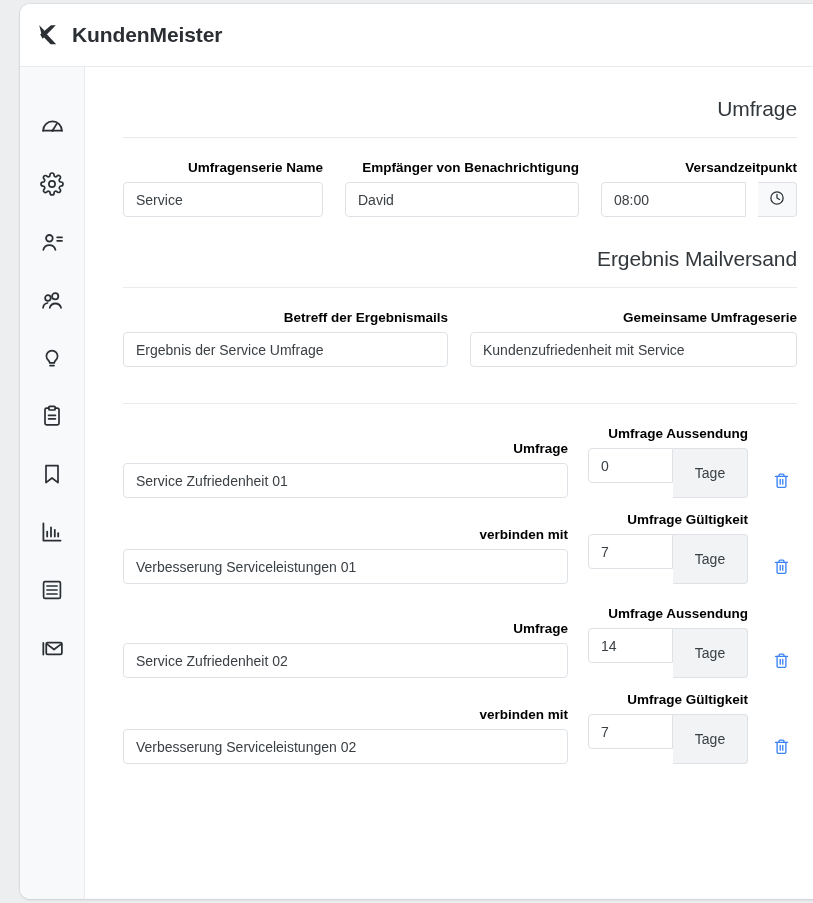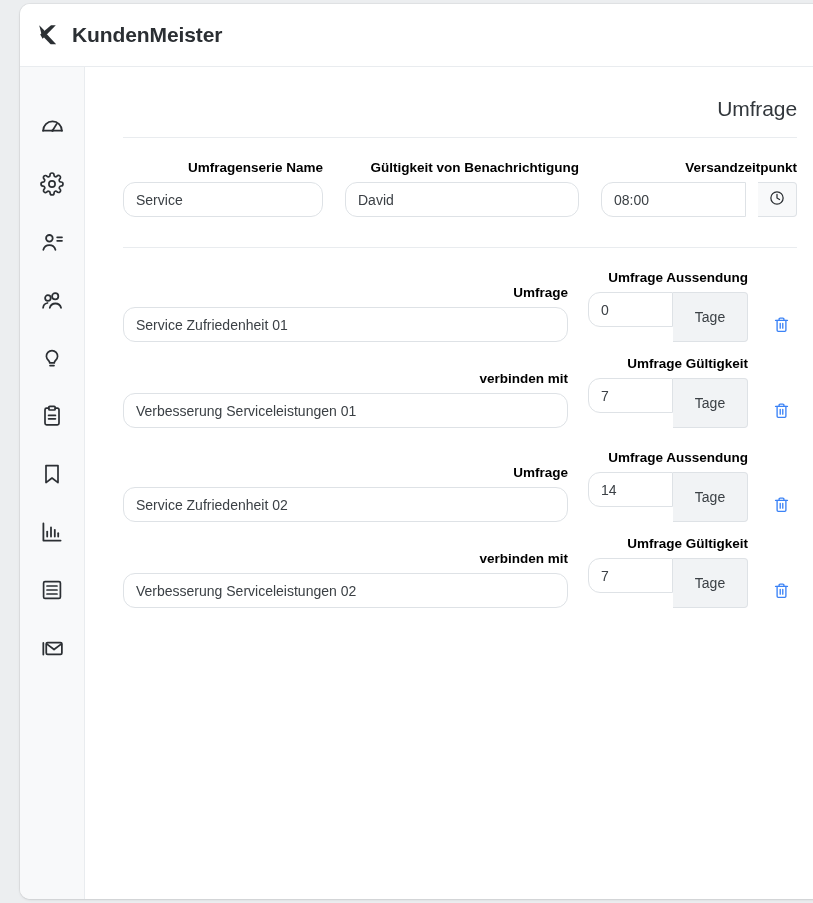--- a/index.html
+++ b/index.html
@@ -89,21 +89,21 @@
   .field-label {
     font-size: 13.5px;
     font-weight: 700;
     color: #000000;
     margin-bottom: 7px;
     white-space: nowrap;
   }
   .input {
     height: 35px;
     border: 1px solid #dee2e6;
-    border-radius: 12px;
+    border-radius: 4px;
     background: #ffffff;
     display: flex;
     align-items: center;
     padding: 0 12px;
     font-size: 14px;
     color: #3b4045;
     white-space: nowrap;
     overflow: hidden;
   }
 
@@ -314,21 +314,21 @@
         <div class="divider"></div>
 
         <div class="row-top">
 
           <div class="col-name">
             <div class="field-label">Umfragenserie Name</div>
             <div class="input">Service</div>
           </div>
 
           <div class="col-recipient">
-            <div class="field-label">Gültigkeit von Benachrichtigung</div>
+            <div class="field-label">Empfänger von Benachrichtigung</div>
             <div class="input">David</div>
           </div>
 
           <div class="col-time">
             <div class="field-label">Versandzeitpunkt</div>
             <div class="input-group">
               <div class="input">08:00</div>
               <div class="input-addon">
                 <span>
                   <svg width="16" height="16" viewBox="0 0 24 24" fill="none" stroke="#2b2f33" stroke-width="1.9" stroke-linecap="round" stroke-linejoin="round">
@@ -336,20 +336,38 @@
                     <path d="M12 6.6V12l3.8 2.2"></path>
                   </svg>
                 </span>
               </div>
             </div>
           </div>
 
         </div>
       </section>
 
+      <section class="section">
+        <h2 class="section-title">Ergebnis Mailversand</h2>
+        <div class="divider"></div>
+
+        <div class="row-mail">
+
+          <div class="col-subject">
+            <div class="field-label">Betreff der Ergebnismails</div>
+            <div class="input">Ergebnis der Service Umfrage</div>
+          </div>
+
+          <div class="col-series">
+            <div class="field-label">Gemeinsame Umfrageserie</div>
+            <div class="input">Kundenzufriedenheit mit Service</div>
+          </div>
+
+        </div>
+      </section>
 
       <section class="section">
         <div class="divider"></div>
 
         <div class="survey-block">
 
           <div class="survey-line">
             <div class="survey-main">
               <div class="field-label">Umfrage</div>
               <div class="input">Service Zufriedenheit 01</div>

